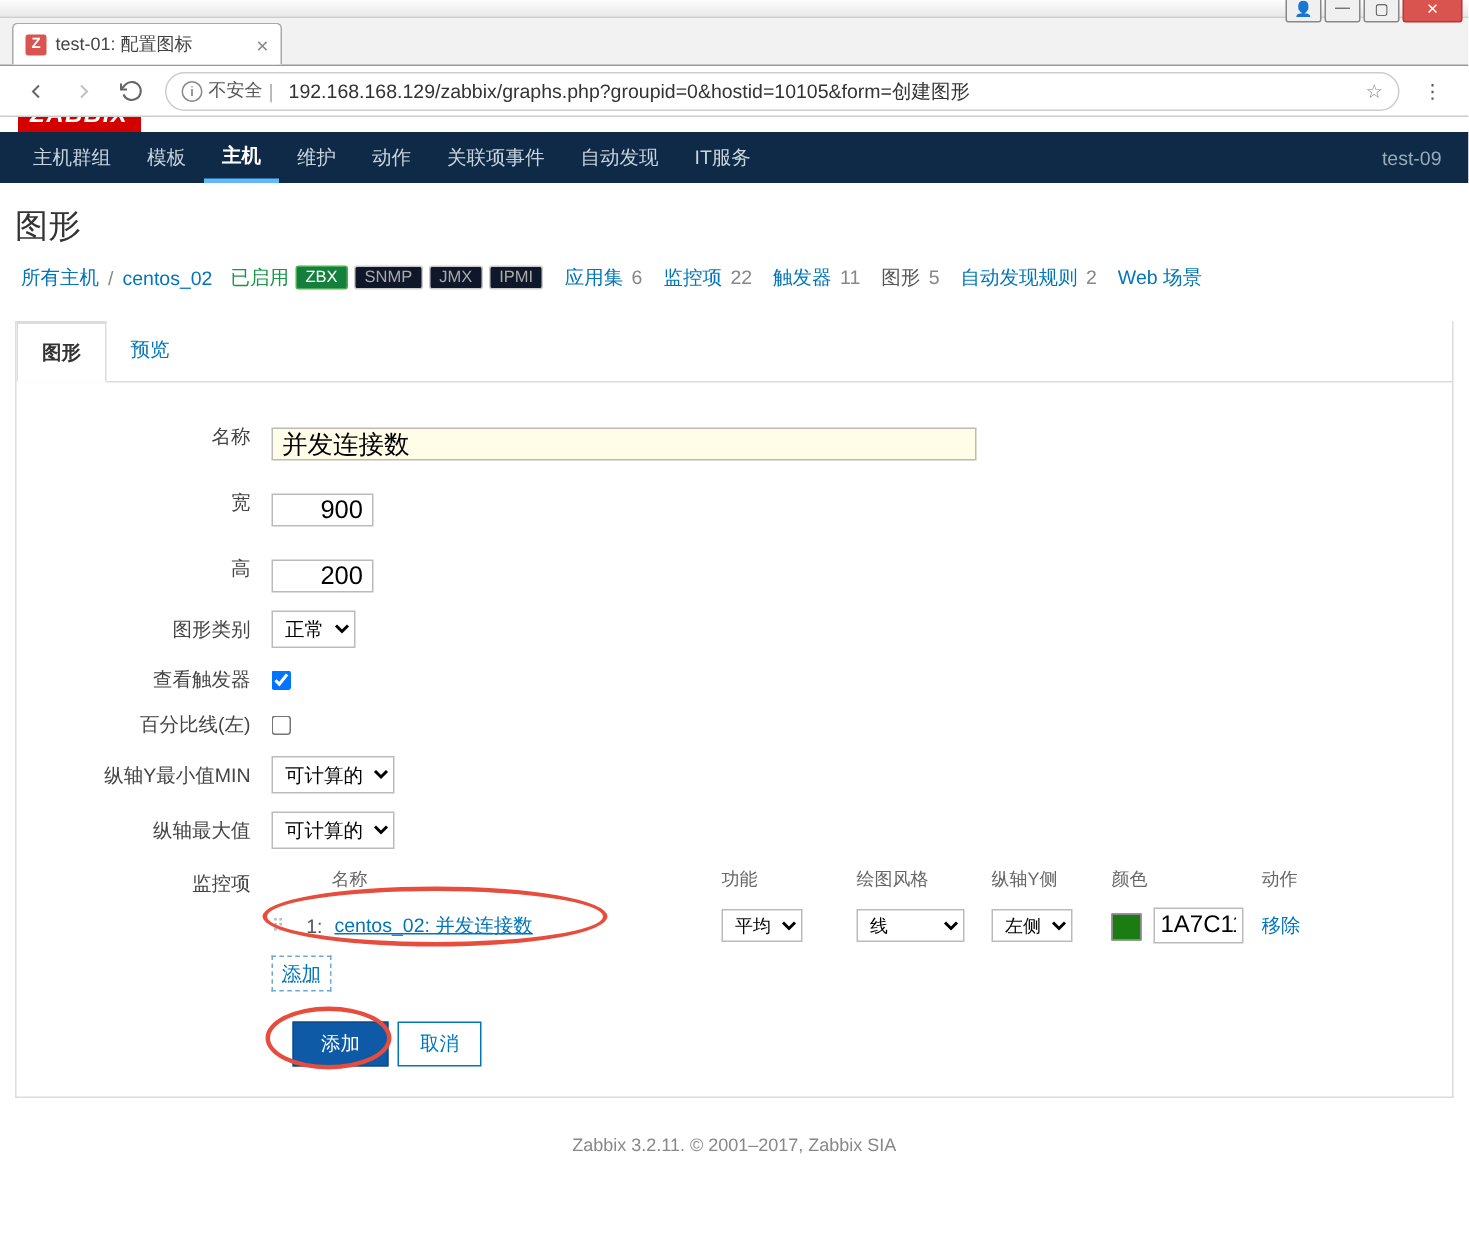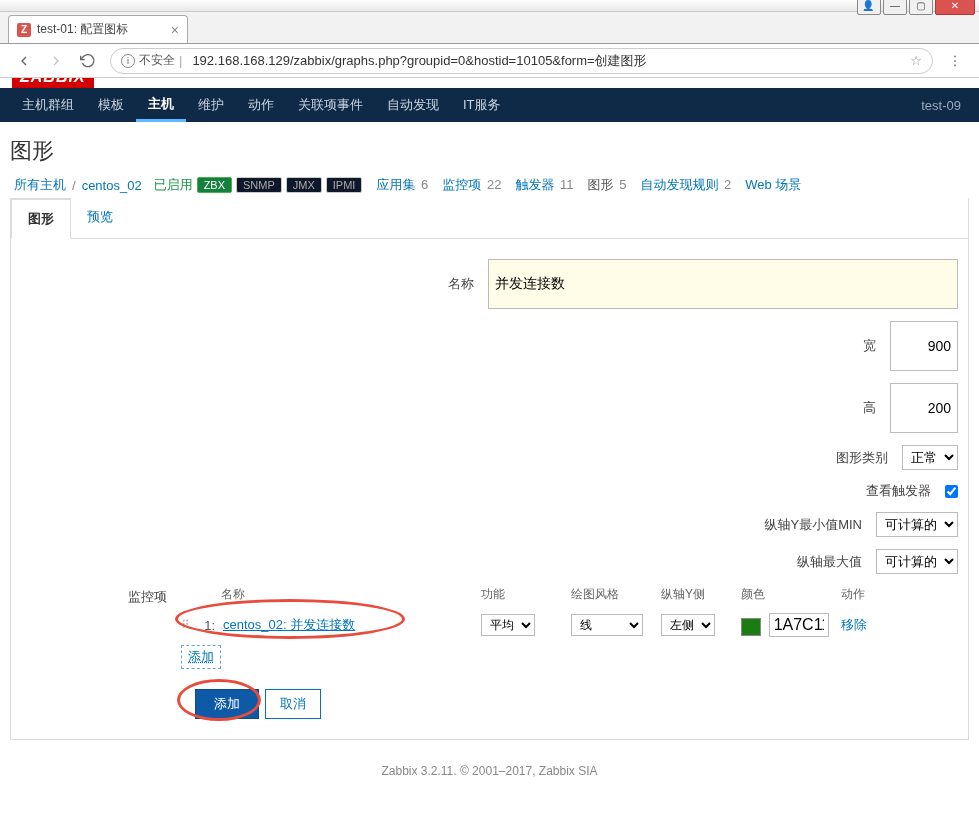--- a/index.html
+++ b/index.html
@@ -30,40 +30,40 @@
 .zbx-logo { background: #d40000; color: #fff; font-weight: bold; padding: 2px 8px; font-size: 16px; letter-spacing: 1px; font-style: italic; position: relative; top: -6px; }
 
 .zbx-nav { background: #0e2a47; color: #c9d4df; display: flex; align-items: center; height: 34px; padding: 0 10px; font-size: 13px; }
 .zbx-nav-item { padding: 0 12px; height: 34px; display: flex; align-items: center; cursor: pointer; }
 .zbx-nav-item.active { color: #fff; border-bottom: 3px solid #5dbaff; font-weight: bold; }
 .zbx-nav-right { margin-left: auto; padding-right: 8px; color: #9ab; }
 
 
 .page-wrap { padding: 14px 10px 0 10px; }
 .page-title { font-size: 22px; color: #333; margin-bottom: 10px; font-weight: normal; }
-.breadcrumb-bar { display: flex; align-items: center; flex-wrap: wrap; font-size: 13px; margin-bottom: 4px; }
+.breadcrumb-bar { display: flex; align-items: center; flex-wrap: wrap; font-size: 13px; margin-bottom: 20px; }
 .breadcrumb-bar .bc-link { color: #0275b8; margin: 0 4px; cursor: pointer; }
 .breadcrumb-bar .sep { color: #888; margin: 0 2px; }
 .status-en { color: #1a9649; margin-left: 8px; }
 .badge { display: inline-block; padding: 1px 6px; font-size: 11px; border: 1px solid #ccc; margin-left: 4px; border-radius: 2px; }
 .badge.zbx { background: #15803d; color: #fff; border-color: #4caf50; }
 .badge.dis { background: #0f172a; color: #aaa; }
 .bc-stat { margin-left: 14px; color: #0275b8; cursor: pointer; }
 .bc-stat .cnt { color: #888; margin-left: 2px; }
 .bc-stat.curr { color: #555; }
 
 .form-box { border: 1px solid #dcdcdc; border-top: none; }
 .tabs-row { display: flex; border-bottom: 1px solid #dcdcdc; }
 .tab { padding: 10px 16px; color: #0275b8; cursor: pointer; font-size: 13px; }
 .tab.active { border: 1px solid #dcdcdc; border-bottom: 1px solid #fff; margin-bottom: -1px; background: #fff; color: #333; font-weight: bold; border-top: 2px solid #dcdcdc; }
 
 .form-body { padding: 20px 10px 20px 10px; }
-.form-row { display: flex; align-items: center; margin-bottom: 12px; justify-content: flex-end; }
+.form-row { display: flex; align-items: center; margin-bottom: 12px; }
 .form-label { width: 160px; text-align: right; padding-right: 14px; color: #444; }
-.form-input { border: 1px solid #bbb; padding: 16px 6px; font-size: 14px; }
+.form-input { border: 1px solid #bbb; padding: 0 6px; font-size: 17px; margin-top: 10px; }
 .form-input.wide { width: 470px; background: #fffde7; }
 .form-input.num { width: 68px; text-align: right; }
 .form-select { border: 1px solid #bbb; padding: 3px 4px; font-size: 13px; background: #fff; }
 
 .items-area { display: flex; }
 .items-content { flex: 1; padding-left: 0; }
 .items-head { display: flex; color: #666; font-size: 12px; margin-bottom: 10px; }
 .col-name { width: 300px; padding-left: 40px; }
 .col-func { width: 90px; }
 .col-style { width: 90px; }
@@ -195,20 +195,24 @@
         <div class="form-label">高</div>
         <input class="form-input num" value="200" style="">
       </div>
       <div class="form-row">
         <div class="form-label">图形类别</div>
         <select class="form-select"><option>正常</option></select>
       </div>
       <div class="form-row">
         <div class="form-label">查看触发器</div>
         <input type="checkbox" checked="" style="">
+      </div>
+      <div class="form-row">
+        <div class="form-label">百分比线(左)</div>
+        <input type="checkbox" style="">
       </div>
       <div class="form-row">
         <div class="form-label">纵轴Y最小值MIN</div>
         <select class="form-select"><option>可计算的</option></select>
       </div>
       <div class="form-row">
         <div class="form-label">纵轴最大值</div>
         <select class="form-select"><option>可计算的</option></select>
       </div>
 

